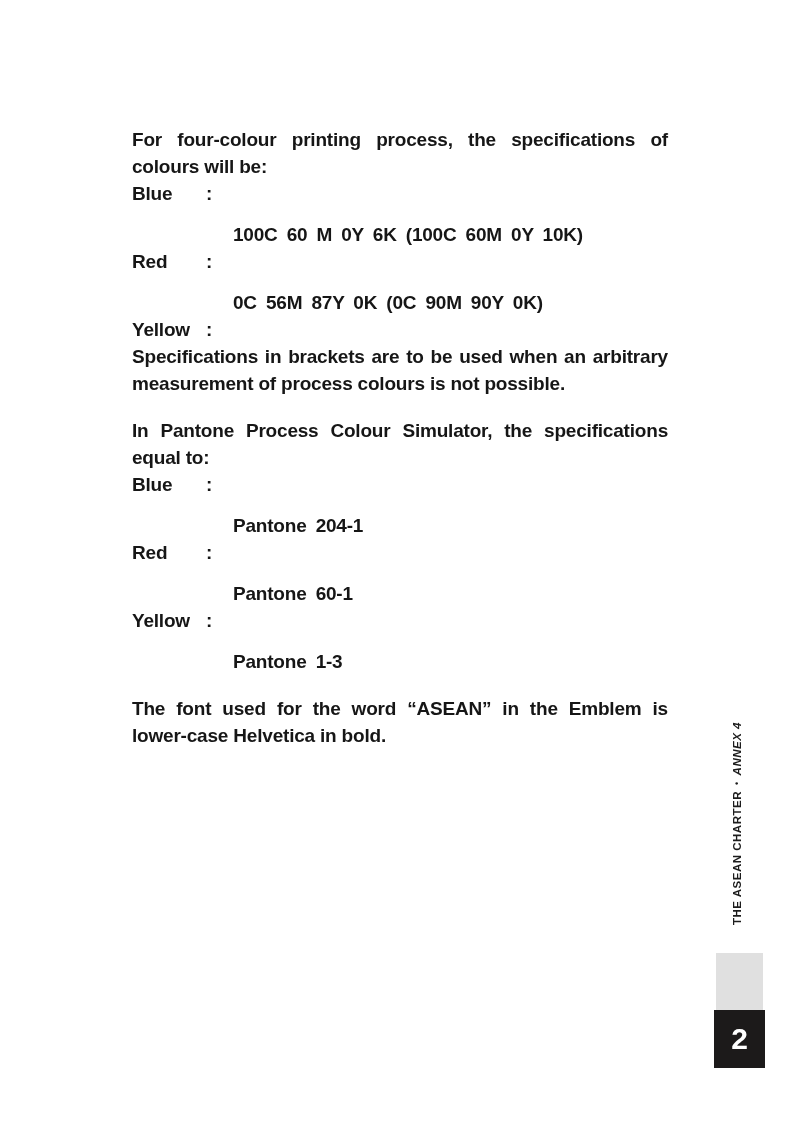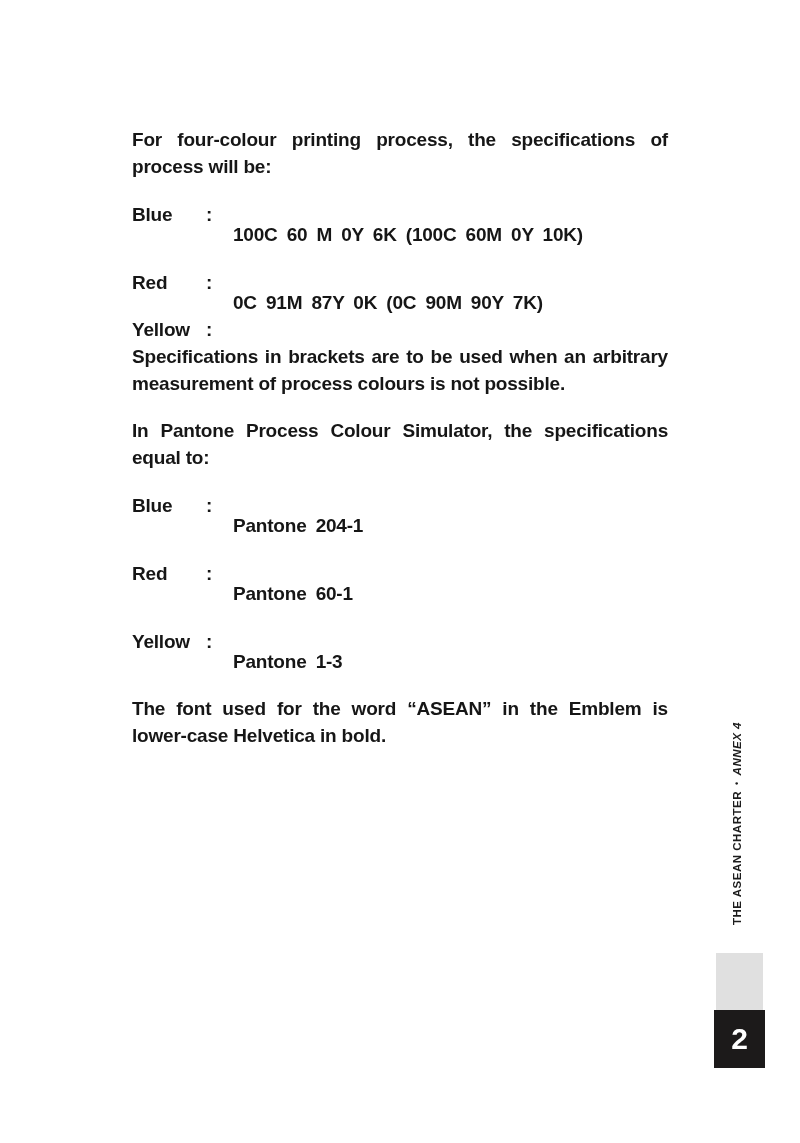--- a/index.html
+++ b/index.html
@@ -38,21 +38,21 @@
     margin: 0;
     white-space: nowrap;
   }
   .ln.stretch {
     white-space: normal;
     text-align: justify;
     text-align-last: justify;
   }
   .specrow {
     display: flex;
-    align-items: center;
+    align-items: flex-start;
   }
   .spec-label { width: 74px; flex: 0 0 74px; }
   .spec-colon { width: 27px; flex: 0 0 27px; }
   .spec-value { word-spacing: 4px; white-space: nowrap; margin-top: 41px; }
 
   
   .side-title {
     position: absolute;
     left: 730px;
     top: 925px;
@@ -99,31 +99,31 @@
 </style>
 </head>
 <body>
 
 <div class="page">
 
   <main class="content">
 
     <section>
       <span class="ln stretch">For four-colour printing process, the specifications of</span>
-      <span class="ln">process will be:</span>
+      <span class="ln">colours will be:</span>
 
       <div class="specrow">
         <span class="spec-label">Blue</span>
         <span class="spec-colon">:</span>
         <span class="spec-value">100C 60 M 0Y 6K (100C 60M 0Y 10K)</span>
       </div>
       <div class="specrow">
         <span class="spec-label">Red</span>
         <span class="spec-colon">:</span>
-        <span class="spec-value">0C 91M 87Y 0K (0C 90M 90Y 7K)</span>
+        <span class="spec-value">0C 56M 87Y 0K (0C 90M 90Y 0K)</span>
       </div>
       <div class="specrow">
         <span class="spec-label">Yellow</span>
         <span class="spec-colon">:</span>
       </div>
 
       <span class="ln stretch">Specifications in brackets are to be used when an arbitrary</span>
       <span class="ln">measurement of process colours is not possible.</span>
     </section>
 

